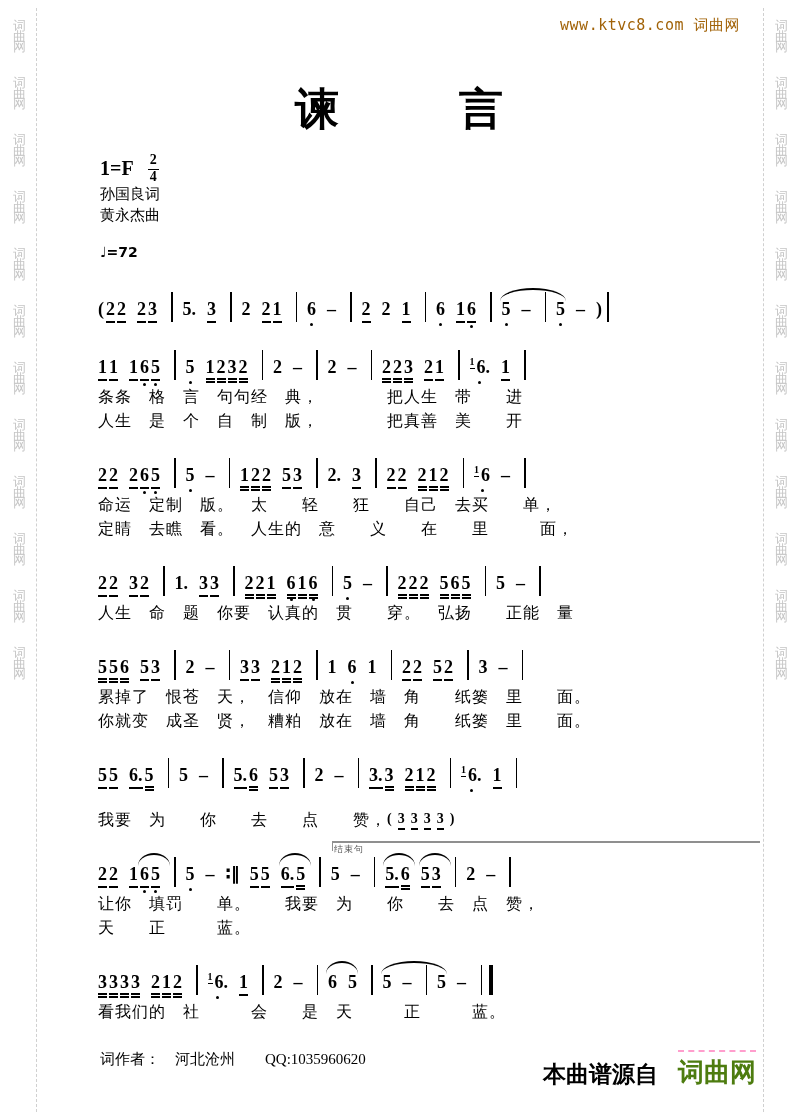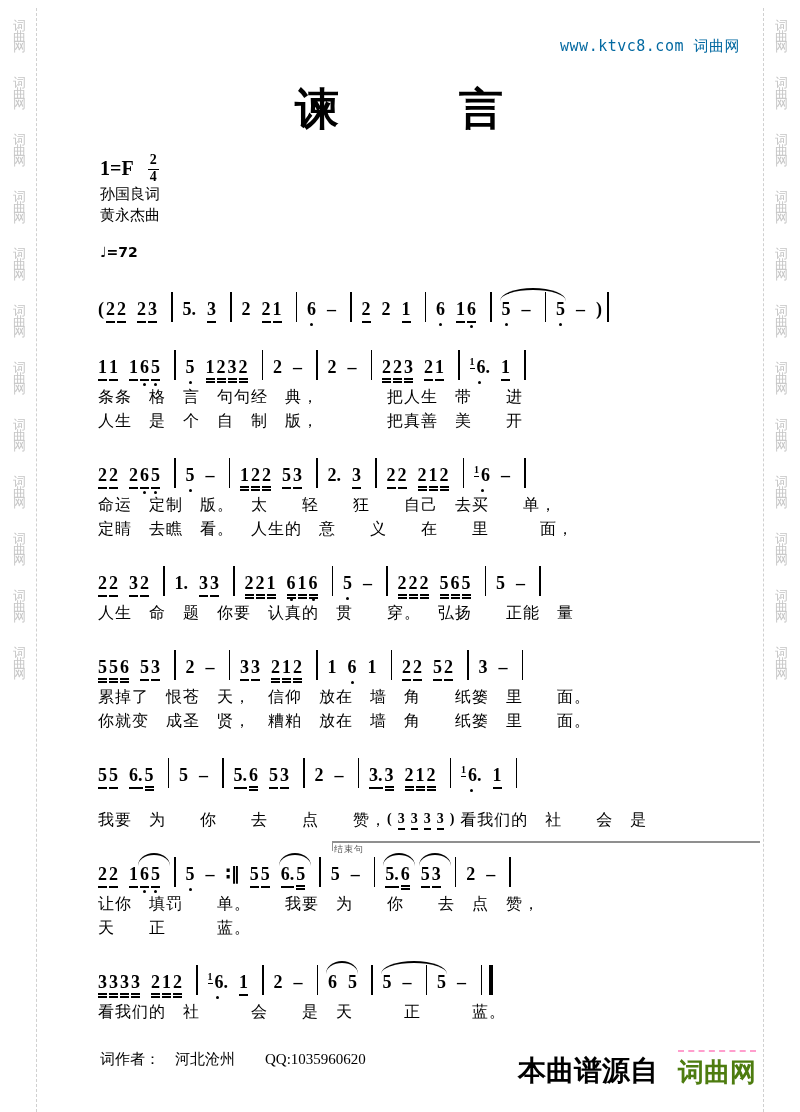--- a/index.html
+++ b/index.html
@@ -5,22 +5,22 @@
   html,body{margin:0;padding:0;background:#fff;}
   .page{position:relative;width:800px;height:1112px;background:#fff;overflow:hidden;
         font-family:"Liberation Serif",serif;color:#000;}
 
   
   .wm{position:absolute;top:8px;bottom:0;width:34px;color:#c6c6c6;font-size:13px;
       writing-mode:vertical-rl;text-orientation:upright;letter-spacing:11px;line-height:34px;}
   .wm-left{left:2px;border-right:1px dashed #d0d0d0;}
   .wm-right{right:2px;border-left:1px dashed #d0d0d0;}
 
-  .site-link{position:absolute;top:37px;right:60px;font-family:"DejaVu Sans Mono",monospace;
-             font-size:15px;color:#0369a1;letter-spacing:0.5px;}
+  .site-link{position:absolute;top:16px;right:60px;font-family:"DejaVu Sans Mono",monospace;
+             font-size:15px;color:#a16207;letter-spacing:0.5px;}
 
   .content{position:absolute;left:52px;right:52px;top:0;}
 
   .title{display:flex;justify-content:center;gap:118px;font-size:44px;font-weight:700;
          margin:80px 0 0;letter-spacing:2px;}
 
   .keyrow{display:flex;justify-content:space-between;align-items:flex-start;
           margin-top:14px;padding:0 14px 0 48px;flex-direction:column;}
   .key{font-size:20px;font-weight:700;display:flex;gap:14px;align-items:center;}
   .frac{display:inline-flex;flex-direction:column;align-items:center;font-size:14px;
@@ -48,30 +48,30 @@
   .grace{position:relative;top:-8px;font-size:10px;font-style:normal;font-weight:700;
          border-bottom:1px solid #000;margin-right:2px;padding-bottom:1px;}
   .bar{display:inline-block;width:1.5px;height:30px;background:#000;margin:0 10px 0 3px;
        vertical-align:-7px;}
   .fbar{display:inline-block;width:7px;height:30px;border-left:1.5px solid #000;
         border-right:4px solid #000;margin:0 2px 0 4px;vertical-align:-7px;}
   .rep{display:inline-block;font-weight:700;font-size:18px;margin:0 10px 0 0;
        font-family:"DejaVu Sans",sans-serif;}
   .lrow{font-size:16px;letter-spacing:1px;line-height:21px;margin-top:3px;white-space:nowrap;}
   .irow{display:flex;align-items:flex-end;white-space:nowrap;}
-  .pblock{display:inline-flex;flex-direction:row;align-items:center;}
+  .pblock{display:inline-flex;flex-direction:column;align-items:center;}
   .mini .tok{font-size:14px;margin-right:6px;}
   .mini{padding-top:4px;min-height:18px;}
   .ebracket{position:absolute;left:36%;right:-12px;top:-4px;border-top:2px solid #8f8f8f;height:9px;}
   .ebracket::before{content:"";position:absolute;left:0;top:0;width:1px;height:8px;background:#8f8f8f;}
   .elabel{position:absolute;left:2px;top:0;font-size:9px;color:#555;letter-spacing:1px;}
 
   .credits{margin:24px 0 0 48px;font-size:15px;line-height:27px;}
   .footer{position:absolute;right:44px;bottom:22px;display:flex;align-items:flex-end;gap:20px;}
-  .footer .pre{font-size:28px;font-weight:700;font-family:"Liberation Sans",sans-serif;}
+  .footer .pre{font-size:23px;font-weight:700;font-family:"Liberation Sans",sans-serif;}
   .brand{font-size:26px;font-weight:700;border-top:2px dashed #ff9ecd;padding-top:3px;
          font-family:"Liberation Sans",sans-serif;}
 </style>
 </head>
 <body>
 
 <div class="page">
 
   <div class="wm wm-left">
     <span>词曲网　词曲网　词曲网　词曲网　词曲网　词曲网　词曲网　词曲网　词曲网　词曲网　词曲网　词曲网</span>
@@ -129,21 +129,20 @@
           <div class="lrow">你就变　成圣　贤，　糟粕　放在　墙　角　　纸篓　里　　面。</div>
         </div>
         <div class="mline">
           <div class="nrow"><span class="tok g u1">5</span><span class="tok u1">5</span><span class="tok g u1">6.</span><span class="tok u2">5</span><span class="bar"></span><span class="tok">5</span><span class="tok">–</span><span class="bar"></span><span class="tok g u1">5.</span><span class="tok u2">6</span><span class="tok g u1">5</span><span class="tok u1">3</span><span class="bar"></span><span class="tok">2</span><span class="tok">–</span><span class="bar"></span><span class="tok g u1">3.</span><span class="tok u2">3</span><span class="tok g u2">2</span><span class="tok g u2">1</span><span class="tok u2">2</span><span class="bar"></span><span class="tok"><i class="grace">1</i>6.<i class="lo"></i></span><span class="tok u1">1</span><span class="bar"></span></div>
         </div>
         <div class="mline">
           <div class="irow">
             <div class="lrow">我要　为　　你　　去　　点　　赞，</div>
             <div class="pblock">
               <div class="nrow mini"><span class="tok g">(</span><span class="tok u1">3</span><span class="tok u1">3</span><span class="tok u1">3</span><span class="tok g u1">3</span><span class="tok">)</span></div>
-              <div class="lrow">看我们的　社　　会　是</div>
             </div>
           </div>
         </div>
         <div class="mline haslabel">
           <div class="ebracket">
             <div class="elabel">结束句</div>
           </div>
           <div class="nrow"><span class="tok g u1">2</span><span class="tok u1">2</span><span class="tok g u1">1</span><span class="tok g u1">6<i class="lo"></i><i class="arc"></i></span><span class="tok u1">5<i class="lo"></i></span><span class="bar"></span><span class="tok">5<i class="lo"></i></span><span class="tok">–</span><span class="rep">∶‖</span><span class="tok g u1">5</span><span class="tok u1">5</span><span class="tok g u1">6.<i class="arc"></i></span><span class="tok u2">5</span><span class="bar"></span><span class="tok">5</span><span class="tok">–</span><span class="bar"></span><span class="tok g u1">5.<i class="arc"></i></span><span class="tok u2">6</span><span class="tok g u1">5<i class="arc"></i></span><span class="tok u1">3</span><span class="bar"></span><span class="tok">2</span><span class="tok">–</span><span class="bar"></span></div>
           <div class="lrow">让你　填罚　　单。　　我要　为　　你　　去　点　赞，</div>
           <div class="lrow">天　　正　　　蓝。</div>

